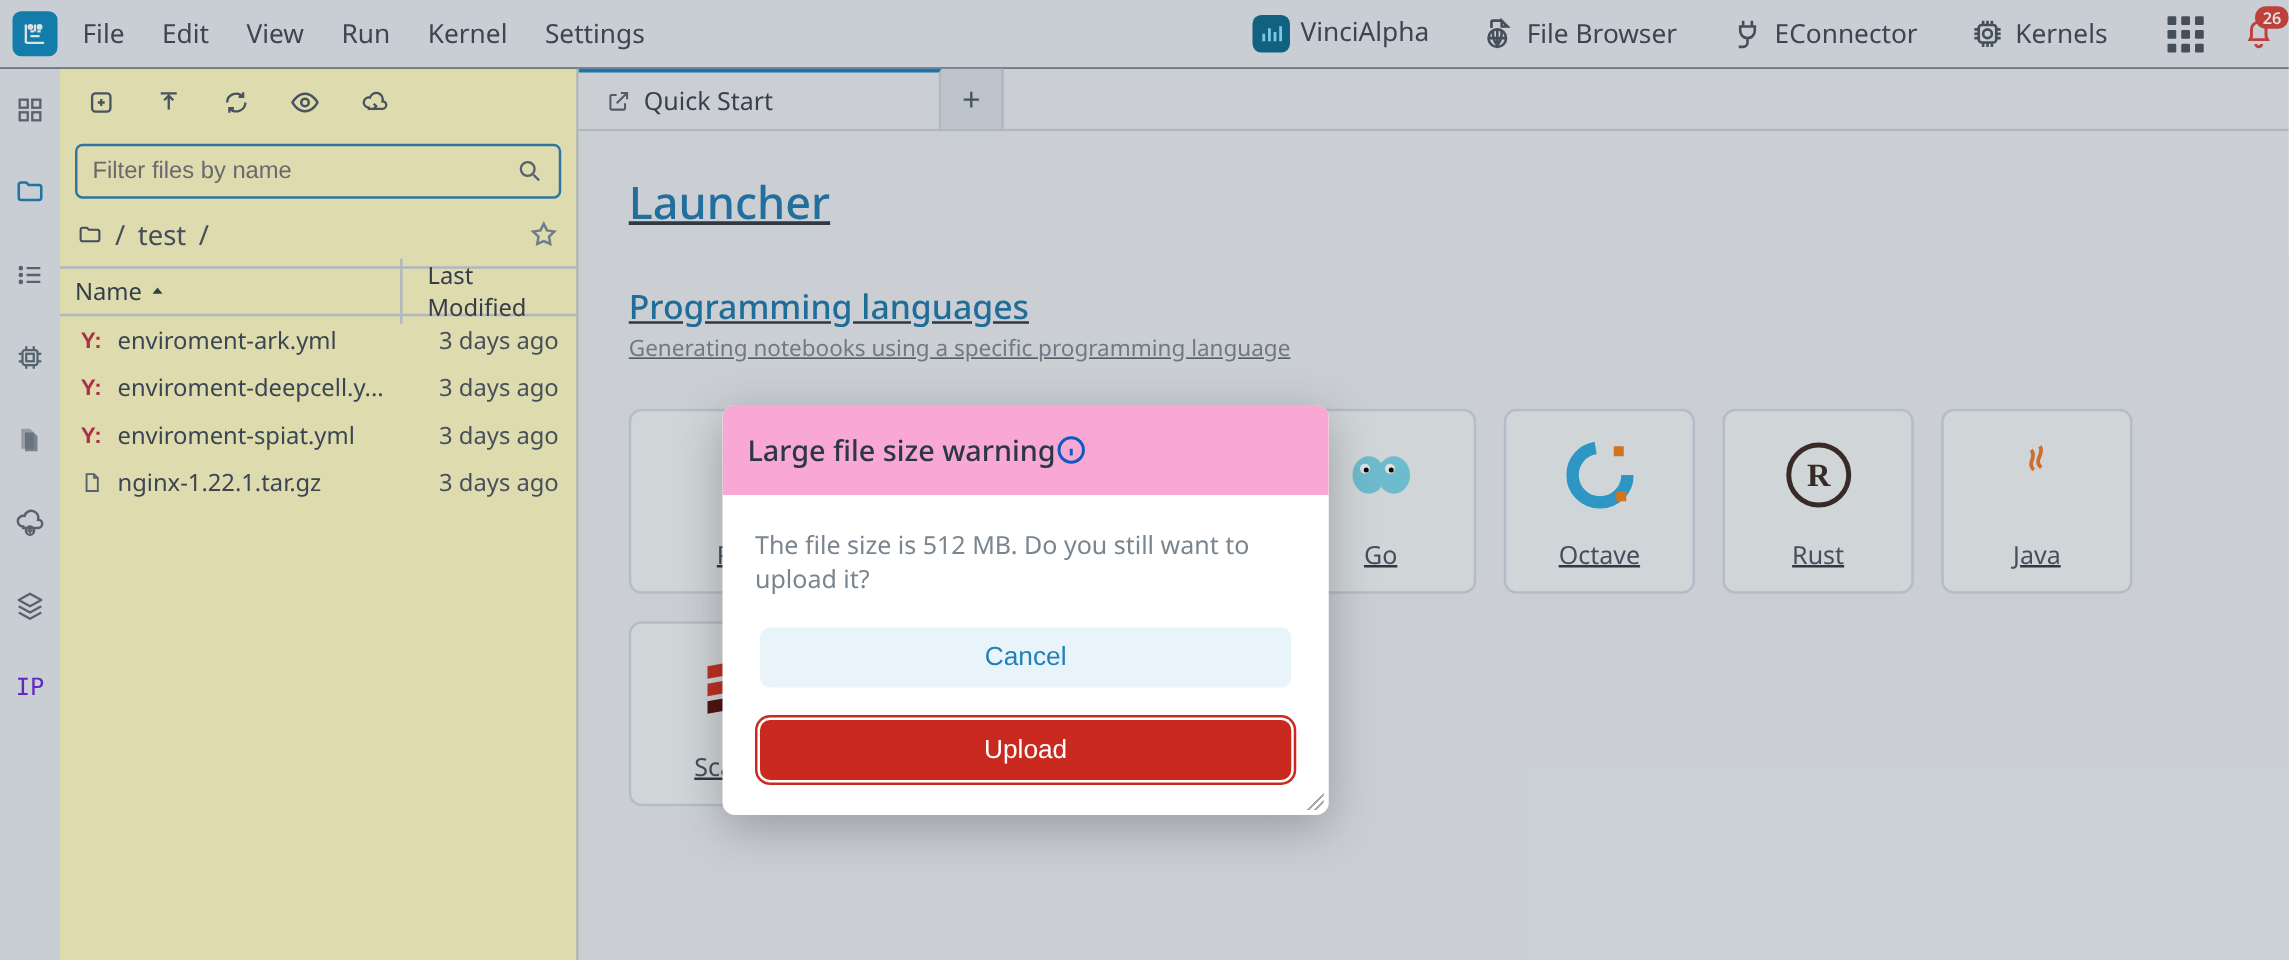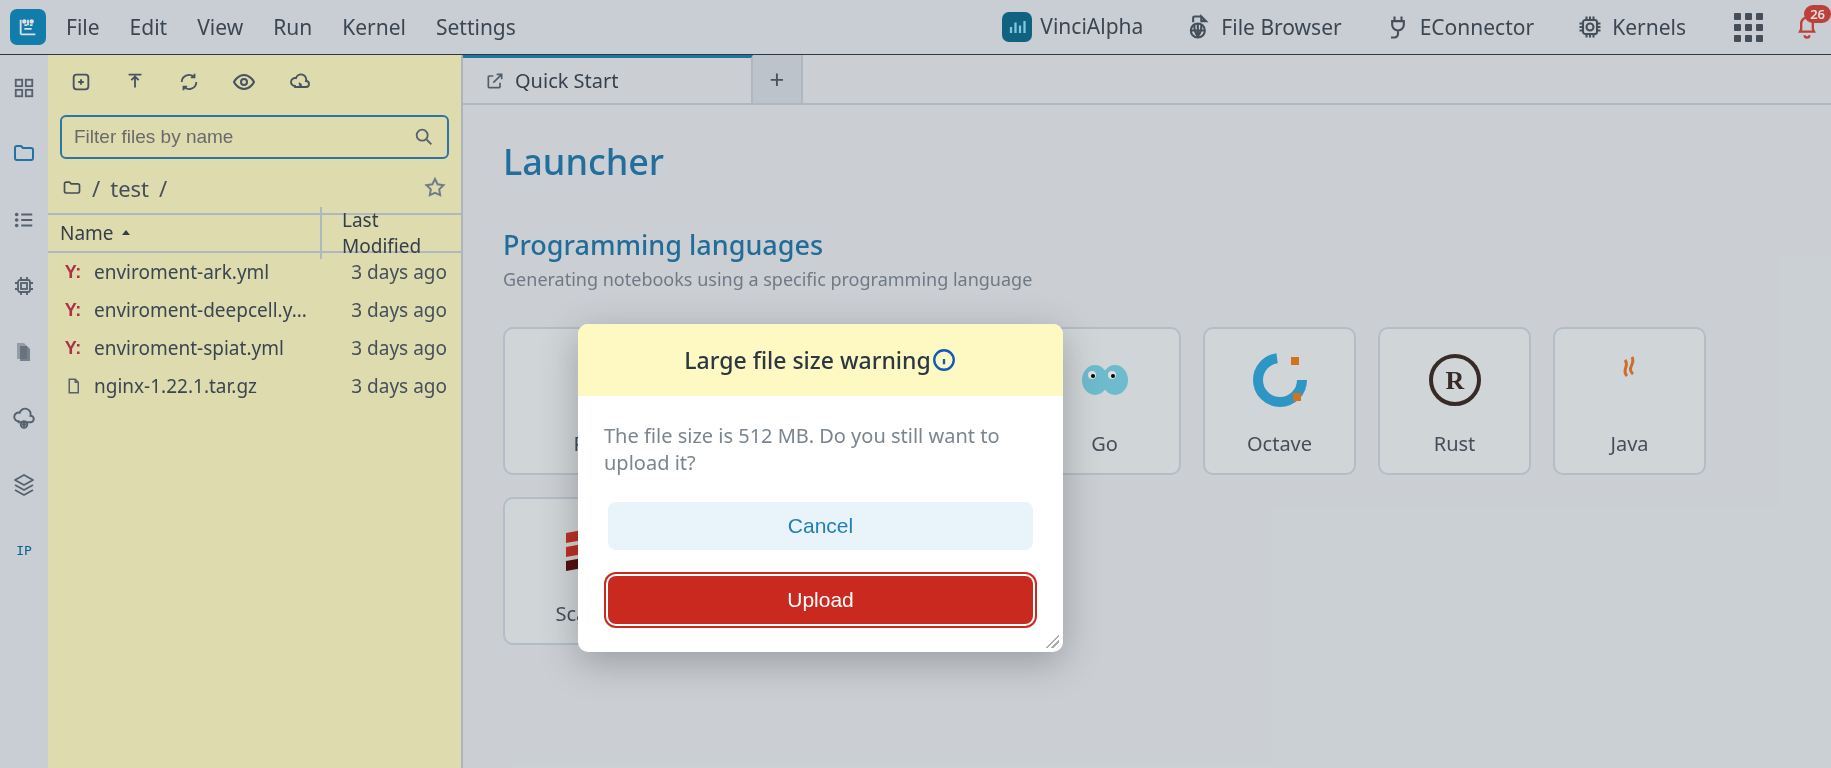--- a/index.html
+++ b/index.html
@@ -16,21 +16,21 @@
   .topbar-right { display:flex; align-items:center; gap:30px; margin-left:40px; }
   .waffle { display:grid; grid-template-columns:repeat(3,7px); grid-template-rows:repeat(3,7px); gap:4px; cursor:pointer; }
   .waffle div { background:#4a5560; width:7px; height:7px; border-radius:1px; }
   .bell { position:relative; cursor:pointer; }
   .bell svg { stroke:#d9433b; }
   .badge { position:absolute; top:-8px; right:-10px; background:#d9433b; color:#fff; font-size:13px; font-weight:600; border-radius:11px; padding:0 6px; line-height:18px; }
 
   
   .sidebar { position:absolute; left:0; top:55px; bottom:0; width:48px; background:#e4eaee; display:flex; flex-direction:column; align-items:center; padding-top:18px; gap:36px; color:#6a7784; }
   .sidebar .sb-icon { cursor:pointer; display:flex; align-items:center; justify-content:center; width:30px; height:30px; }
-  .sidebar .ip { font-family:monospace; font-size:13px; color:#0369a1; }
+  .sidebar .ip { font-family:monospace; font-size:19px; color:#6d28d9; }
 
   
   .file-panel { position:absolute; left:48px; top:55px; width:415px; bottom:0; background:#fef9c3; border-right:2px solid #c4ccd3; display:flex; flex-direction:column; }
   .fp-toolbar { height:54px; display:flex; align-items:center; gap:32px; padding:0 22px; color:#4d5a66; }
   .fp-toolbar .tool { cursor:pointer; }
   .fp-filter-wrap { padding:6px 12px 10px 12px; }
   .fp-filter { position:relative; border:2px solid #2f83b3; border-radius:6px; height:44px; display:flex; align-items:center; padding:0 12px; }
   .fp-filter input { border:0; outline:0; background:transparent; font-size:19px; flex:1; color:#4d5a66; }
   .fp-filter .search-ico { color:#5c6a77; }
   .fp-breadcrumb { display:flex; align-items:center; gap:10px; padding:4px 14px 10px 14px; font-size:22px; color:#4a545e; }
@@ -44,32 +44,32 @@
   .file-row .yaml-ico { color:#c43148; font-weight:700; font-size:18px; font-family:'Segoe UI',sans-serif; }
   .file-row .fname { flex:1; white-space:nowrap; overflow:hidden; text-overflow:ellipsis; }
   .file-row .fmod { color:#4b5660; }
 
   
   .main { position:absolute; left:463px; top:55px; right:0; bottom:0; background:#e8ecef; display:flex; flex-direction:column; }
   .tabs { height:50px; display:flex; align-items:stretch; border-bottom:2px solid #c7cfd6; }
   .tab { display:flex; align-items:center; gap:10px; padding:0 22px; font-size:20px; border-right:2px solid #c7cfd6; border-top:3px solid #1f7fb8; background:#e8ecef; color:#3a4550; cursor:pointer; width:290px; }
   .tab .ext-ico { color:#5a6673; }
   .tab-add { width:50px; display:flex; align-items:center; justify-content:center; border-right:2px solid #c7cfd6; background:#d6dde3; font-size:26px; color:#4f5b67; cursor:pointer; }
-  .launcher { padding:32px 40px; overflow:auto; }
+  .launcher { padding:32px 40px; overflow:auto;text-decoration:underline; }
   .launcher h1 { font-size:36px; font-weight:500; color:#217aad; margin-bottom:40px; }
   .section-title { font-size:27px; font-weight:500; color:#1f78aa; }
   .section-sub { font-size:18px; color:#7c8792; margin-top:4px; margin-bottom:36px; }
   .lang-grid { display:flex; flex-wrap:wrap; gap:22px; }
   .lang-card { width:153px; height:148px; background:#eef2f4; border:2px solid #cdd6dd; border-radius:10px; display:flex; flex-direction:column; align-items:center; justify-content:flex-end; padding-bottom:16px; font-size:20px; color:#4a555f; cursor:pointer; position:relative; }
   .lang-card .lang-icon { flex:1; display:flex; align-items:center; justify-content:center; font-size:48px; }
 
   
   .overlay { position:absolute; inset:0; background:rgba(40,50,60,0.15); z-index:10; }
   .modal { position:absolute; left:578px; top:324px; width:485px; background:#fff; border-radius:10px; box-shadow:0 10px 38px rgba(0,0,0,0.25); z-index:20; overflow:hidden; }
-  .modal-head { background:#fef9c3; padding:20px 10px; display:flex; align-items:center; justify-content:center; }
+  .modal-head { background:#f9a8d4; padding:20px 20px; display:flex; align-items:center; justify-content:flex-start; }
   .modal-head h3 { font-size:23px; font-weight:500; color:#2b3843; }
   .info-ico { color:#0d5bbf; }
   .modal-body { padding:26px 26px 8px 26px; font-size:20px; color:#7a858f; }
   .modal-actions { display:flex; justify-content:flex-end; gap:26px; padding:18px 30px 28px 30px;flex-direction:column; }
   .btn-cancel { background:#e9f3fa; color:#2080b9; border:0; font-size:21px; padding:12px 26px; border-radius:8px; cursor:pointer; }
   .btn-upload { background:#c9291f; color:#fff; border:0; font-size:21px; font-weight:500; padding:12px 34px; border-radius:8px; cursor:pointer; box-shadow:0 0 0 2px #fff,0 0 0 4px #c9291f; }
   .resize-handle { position:absolute; right:4px; bottom:4px; width:14px; height:14px; background:linear-gradient(135deg,transparent 50%,#aaa 50%,#aaa 60%,transparent 60%,transparent 70%,#aaa 70%,#aaa 80%,transparent 80%); }
 
   svg { display:block; }
 

